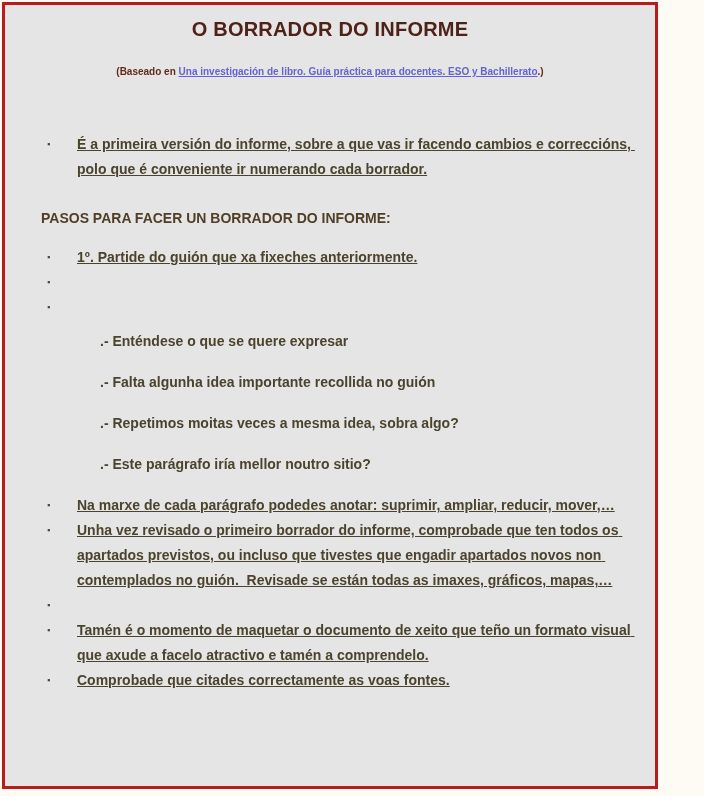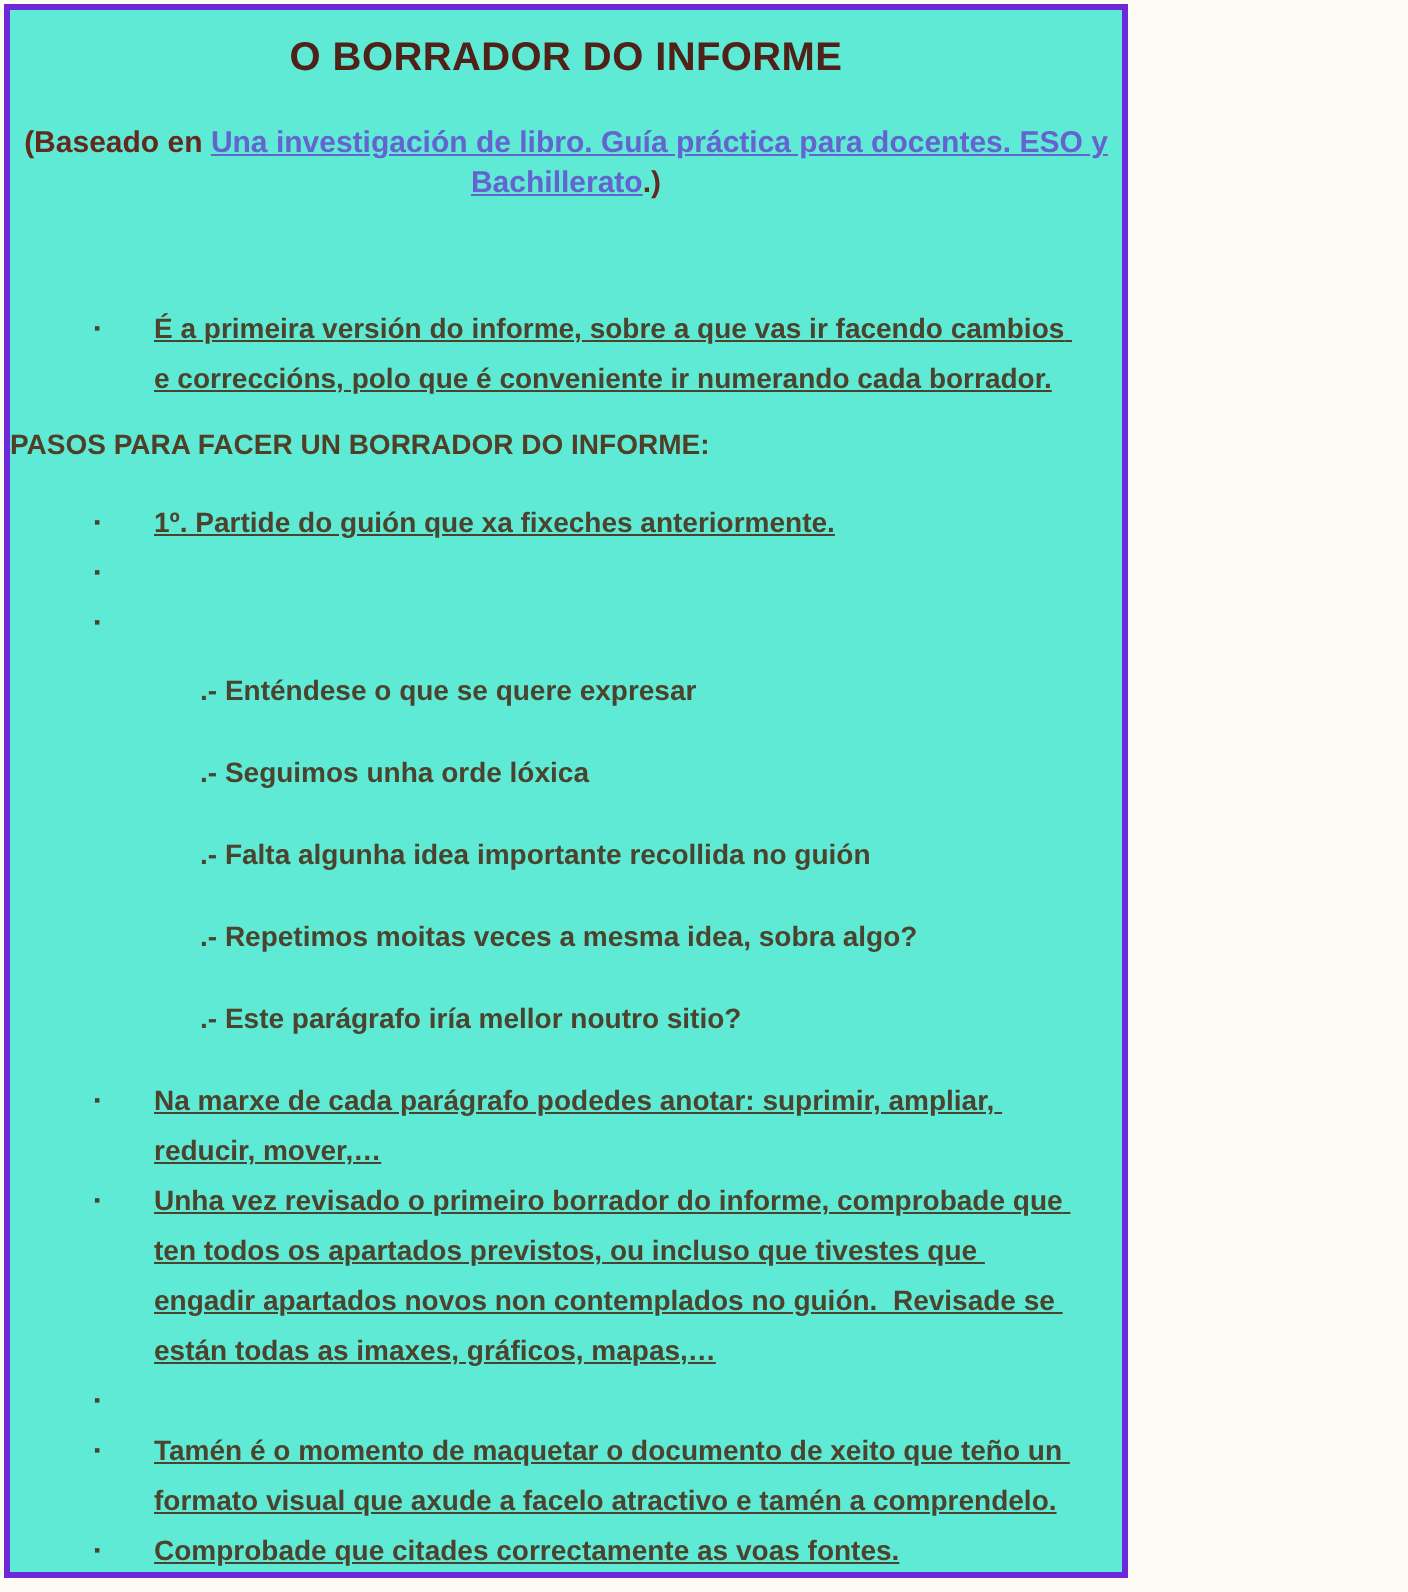--- a/index.html
+++ b/index.html
@@ -7,39 +7,39 @@
     padding: 0;
     width: 704px;
     height: 796px;
     background: #fdfbf4;
     font-family: "Liberation Sans", sans-serif;
     overflow: hidden;
   }
   .slide {
     position: absolute;
     left: 2px; top: 2px;
-    width: 562px; height: 787px;
+    width: 656px; height: 787px;
     box-sizing: border-box;
-    border: 3px solid #6d28d9;
-    background: #5eead4;
+    border: 3px solid #b91c1c;
+    background: #e5e5e5;
     font-weight: bold;
     color: #4b432d;
   }
   .title {
     margin-top: 12px;
     text-align: center;
     font-size: 20px;
     line-height: 24px;
     letter-spacing: 0.2px;
     color: #4e2218;
   }
   .subtitle {
     margin-top: 21px;
     text-align: center;
-    font-size: 15px;
+    font-size: 10px;
     line-height: 20px;
     color: #63291c;
   }
   .subtitle a {
     color: #6463cf;
     text-decoration: underline;
     cursor: pointer;
   }
   .body-text { font-size: 14px; line-height: 25px; }
   .bullet-row {
@@ -55,21 +55,22 @@
     line-height: 25px;
     padding-left: 6px;
   }
   .bullet-row .btext {
     flex: 1;
     white-space: pre-wrap;
     text-decoration: underline;
   }
   .intro-group { margin-top: 50px; }
   .section-heading {
-    margin-top: 8px;
+    margin-top: 24px;
+    padding-left: 36px;
     font-size: 14px;
     line-height: 25px;
     color: #503e26;
   }
   .steps-group { margin-top: 14px; }
   .checks-group { margin-top: 9px; }
   .check-item {
     padding-left: 95px;
     padding-right: 30px;
     margin-bottom: 16px;
@@ -103,21 +104,20 @@
     <div class="bullet-row">
       <span class="marker">▪</span>
     </div>
     <div class="bullet-row">
       <span class="marker">▪</span>
     </div>
   </div>
 
   <div class="body-text checks-group">
     <div class="check-item">.- Enténdese o que se quere expresar</div>
-    <div class="check-item">.- Seguimos unha orde lóxica</div>
     <div class="check-item">.- Falta algunha idea importante recollida no guión</div>
     <div class="check-item">.- Repetimos moitas veces a mesma idea, sobra algo?</div>
     <div class="check-item">.- Este parágrafo iría mellor noutro sitio?</div>
   </div>
 
   <div class="body-text final-group">
     <div class="bullet-row">
       <span class="marker">▪</span>
       <span class="btext">Na marxe de cada parágrafo podedes anotar: suprimir, ampliar, reducir, mover,…</span>
     </div>

